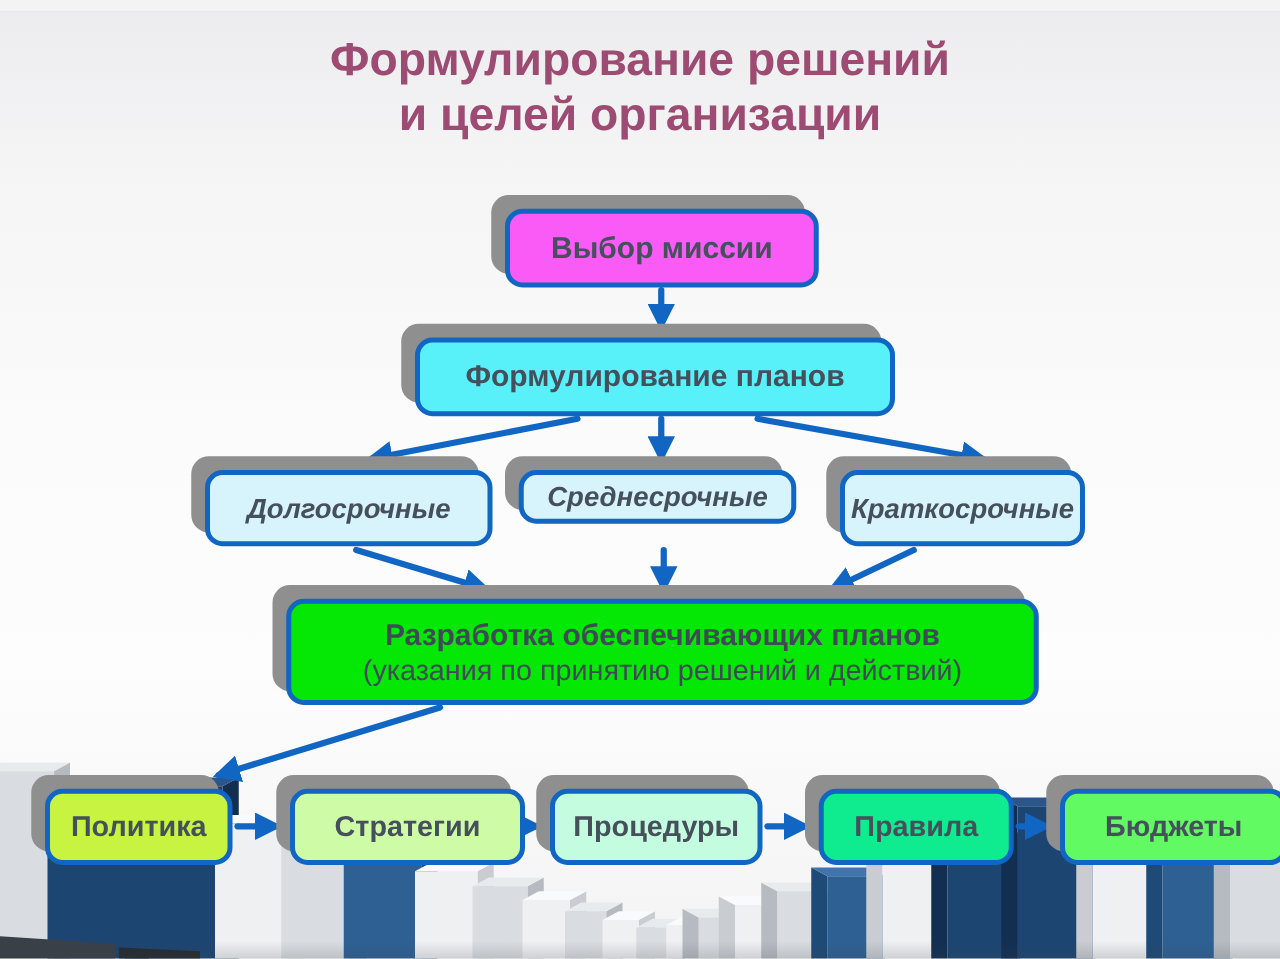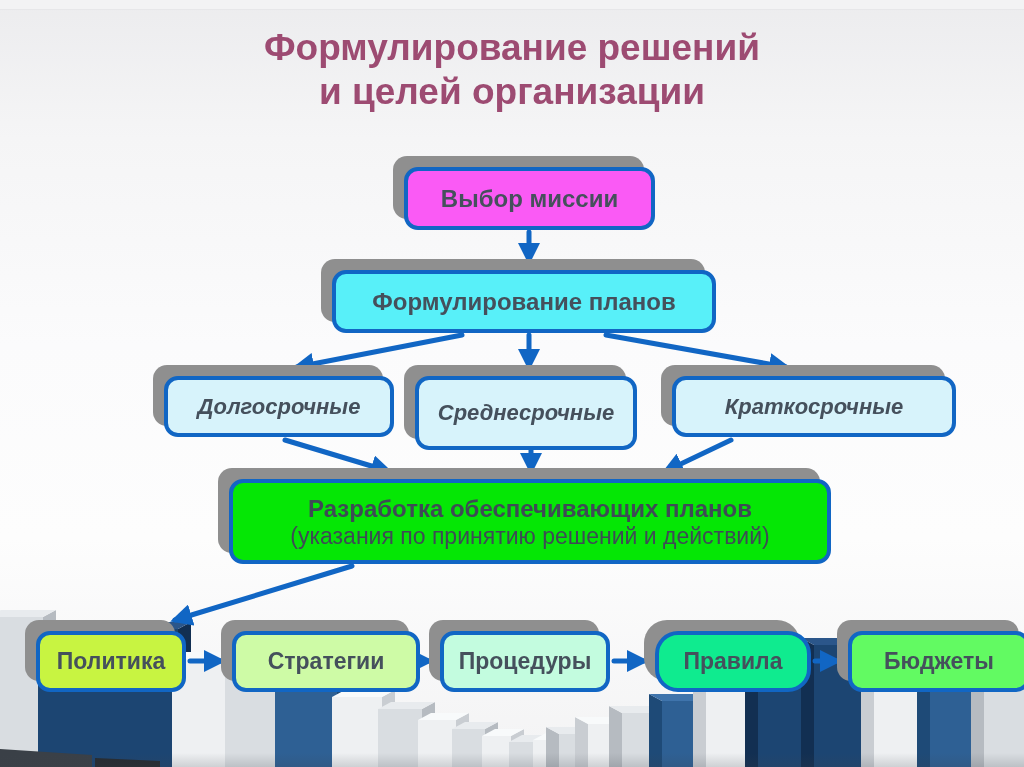--- a/index.html
+++ b/index.html
@@ -30,22 +30,22 @@
     border-radius:14px;
     box-shadow:-11px -11px 0 0 var(--shadow,#8f8f8f);
     display:flex;flex-direction:column;align-items:center;justify-content:center;
     color:var(--text,#45505c);
     text-align:center;
   }
   .node .lbl{font-weight:bold;font-size:24px;}
   .n-mission{left:404px;top:167px;width:251px;height:63px;}
   .n-goals{left:332px;top:270px;width:384px;height:63px;}
   .n-long{left:164px;top:376px;width:230px;height:61px;}
-  .n-mid{left:415px;top:376px;width:222px;height:74px;}
-  .n-short{left:672px;top:376px;width:284px;height:61px;}
+  .n-mid{left:415px;top:376px;width:222px;height:43px;}
+  .n-short{left:672px;top:376px;width:196px;height:61px;}
   .term .lbl{font-style:italic;font-size:22px;}
   .n-plans{left:229px;top:479px;width:602px;height:85px;color:#3e4b55;}
   .n-plans .lbl{font-size:24px;line-height:29px;}
   .n-plans .sub{font-weight:normal;font-size:23px;line-height:27px;}
   .rowbox{top:631px;height:61px;}
   .rowbox .lbl{font-size:23px;}
   .n-policy{left:36px;width:150px;}
   .n-strategies{left:232px;width:188px;}
   .n-procedures{left:440px;width:170px;}
   .n-rules{left:655px;width:156px;}
@@ -193,21 +193,21 @@
   </div>
 
   <div class="node rowbox n-strategies" style="background: rgb(206, 251, 166);">
     <span class="lbl">Стратегии</span>
   </div>
 
   <div class="node rowbox n-procedures" style="background: rgb(195, 252, 223);">
     <span class="lbl">Процедуры</span>
   </div>
 
-  <div class="node rowbox n-rules" style="background: rgb(15, 235, 143); border-radius: 23px;">
+  <div class="node rowbox n-rules" style="background: rgb(15, 235, 143);">
     <span class="lbl">Правила</span>
   </div>
 
   <div class="node rowbox n-budgets" style="background: rgb(98, 250, 98);">
     <span class="lbl">Бюджеты</span>
   </div>
 
   <div class="ground-shade"></div>
 </div>
 

